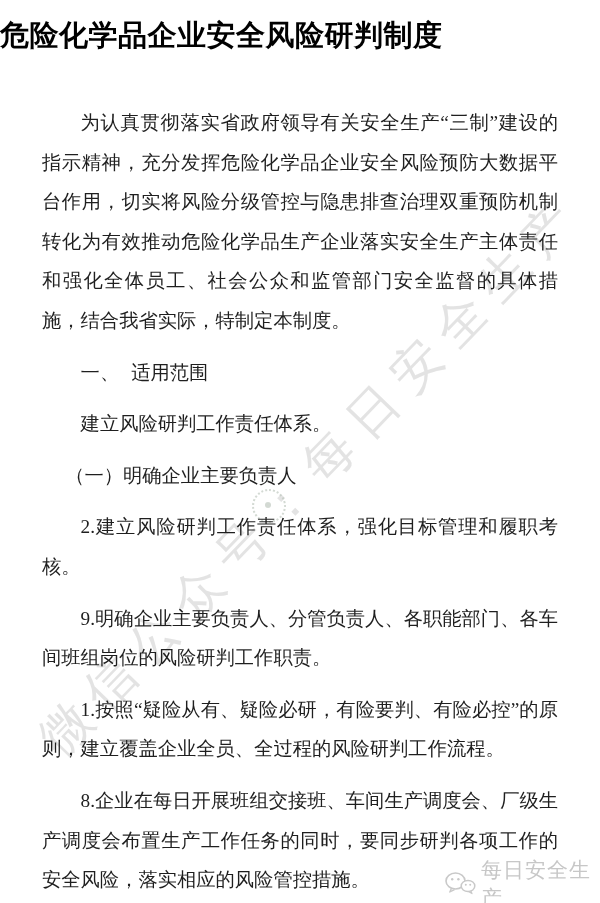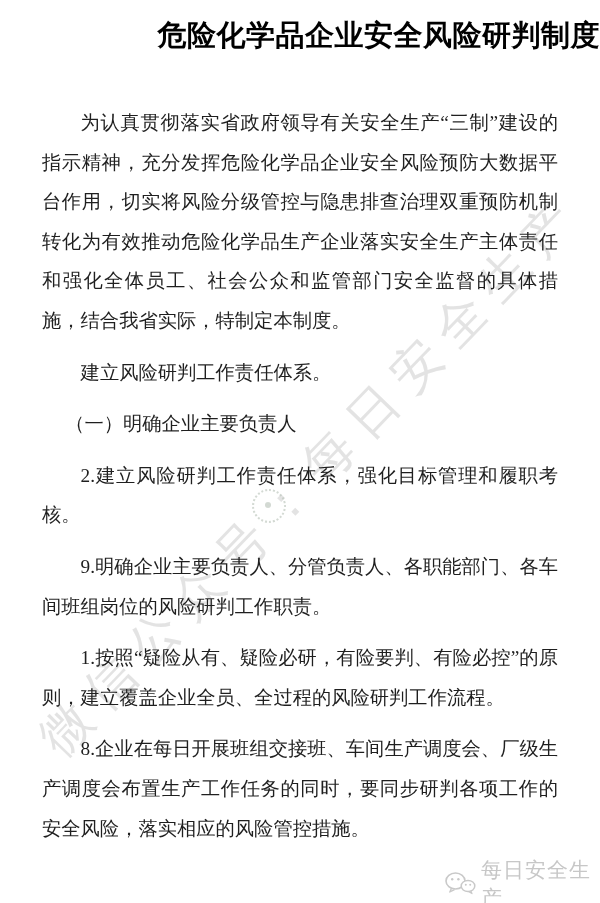--- a/index.html
+++ b/index.html
@@ -24,21 +24,21 @@
     border:2px dotted #bcc6bc;border-radius:50%;opacity:0.65;z-index:1;
   }
   .wm-dotted-circle::after{
     content:"";position:absolute;left:11px;top:11px;width:6px;height:6px;
     background:#bcc6bc;border-radius:50%;
   }
 
   
   .title{
     position:relative;z-index:2;margin:0;padding-top:17px;
-    text-align:right;font-size:29px;line-height:36px;
+    text-align:left;font-size:29px;line-height:36px;
     font-weight:bold;color:#000000;letter-spacing:0.5px;
   }
   .content{
     position:relative;z-index:2;
     margin:50px 30px 0 30px;
     font-size:19.3px;line-height:39.6px;
     text-align:justify;color:#1f1f1f;
   }
   .content p{margin:12px;text-indent:2em;}
   .content p.subheading{text-indent:1.2em;}
@@ -59,20 +59,21 @@
 <div class="page">
 
   <div class="wm-diagonal">微信公众号：每日安全生产</div>
   <div class="wm-dotted-circle"></div>
 
   <h1 class="title">危险化学品企业安全风险研判制度</h1>
 
   <div class="content">
     <p>为认真贯彻落实省政府领导有关安全生产“三制”建设的指示精神，充分发挥危险化学品企业安全风险预防大数据平台作用，切实将风险分级管控与隐患排查治理双重预防机制转化为有效推动危险化学品生产企业落实安全生产主体责任和强化全体员工、社会公众和监管部门安全监督的具体措施，结合我省实际，特制定本制度。</p>
 
+    <p class="heading"><span class="num">一、</span><span>适用范围</span></p>
 
     <p>建立风险研判工作责任体系。</p>
 
 
     <p class="subheading">（一）明确企业主要负责人</p>
 
     <p>2.建立风险研判工作责任体系，强化目标管理和履职考核。</p>
     <p>9.明确企业主要负责人、分管负责人、各职能部门、各车间班组岗位的风险研判工作职责。</p>
     <p>1.按照“疑险从有、疑险必研，有险要判、有险必控”的原则，建立覆盖企业全员、全过程的风险研判工作流程。</p>
     <p>8.企业在每日开展班组交接班、车间生产调度会、厂级生产调度会布置生产工作任务的同时，要同步研判各项工作的安全风险，落实相应的风险管控措施。</p>

